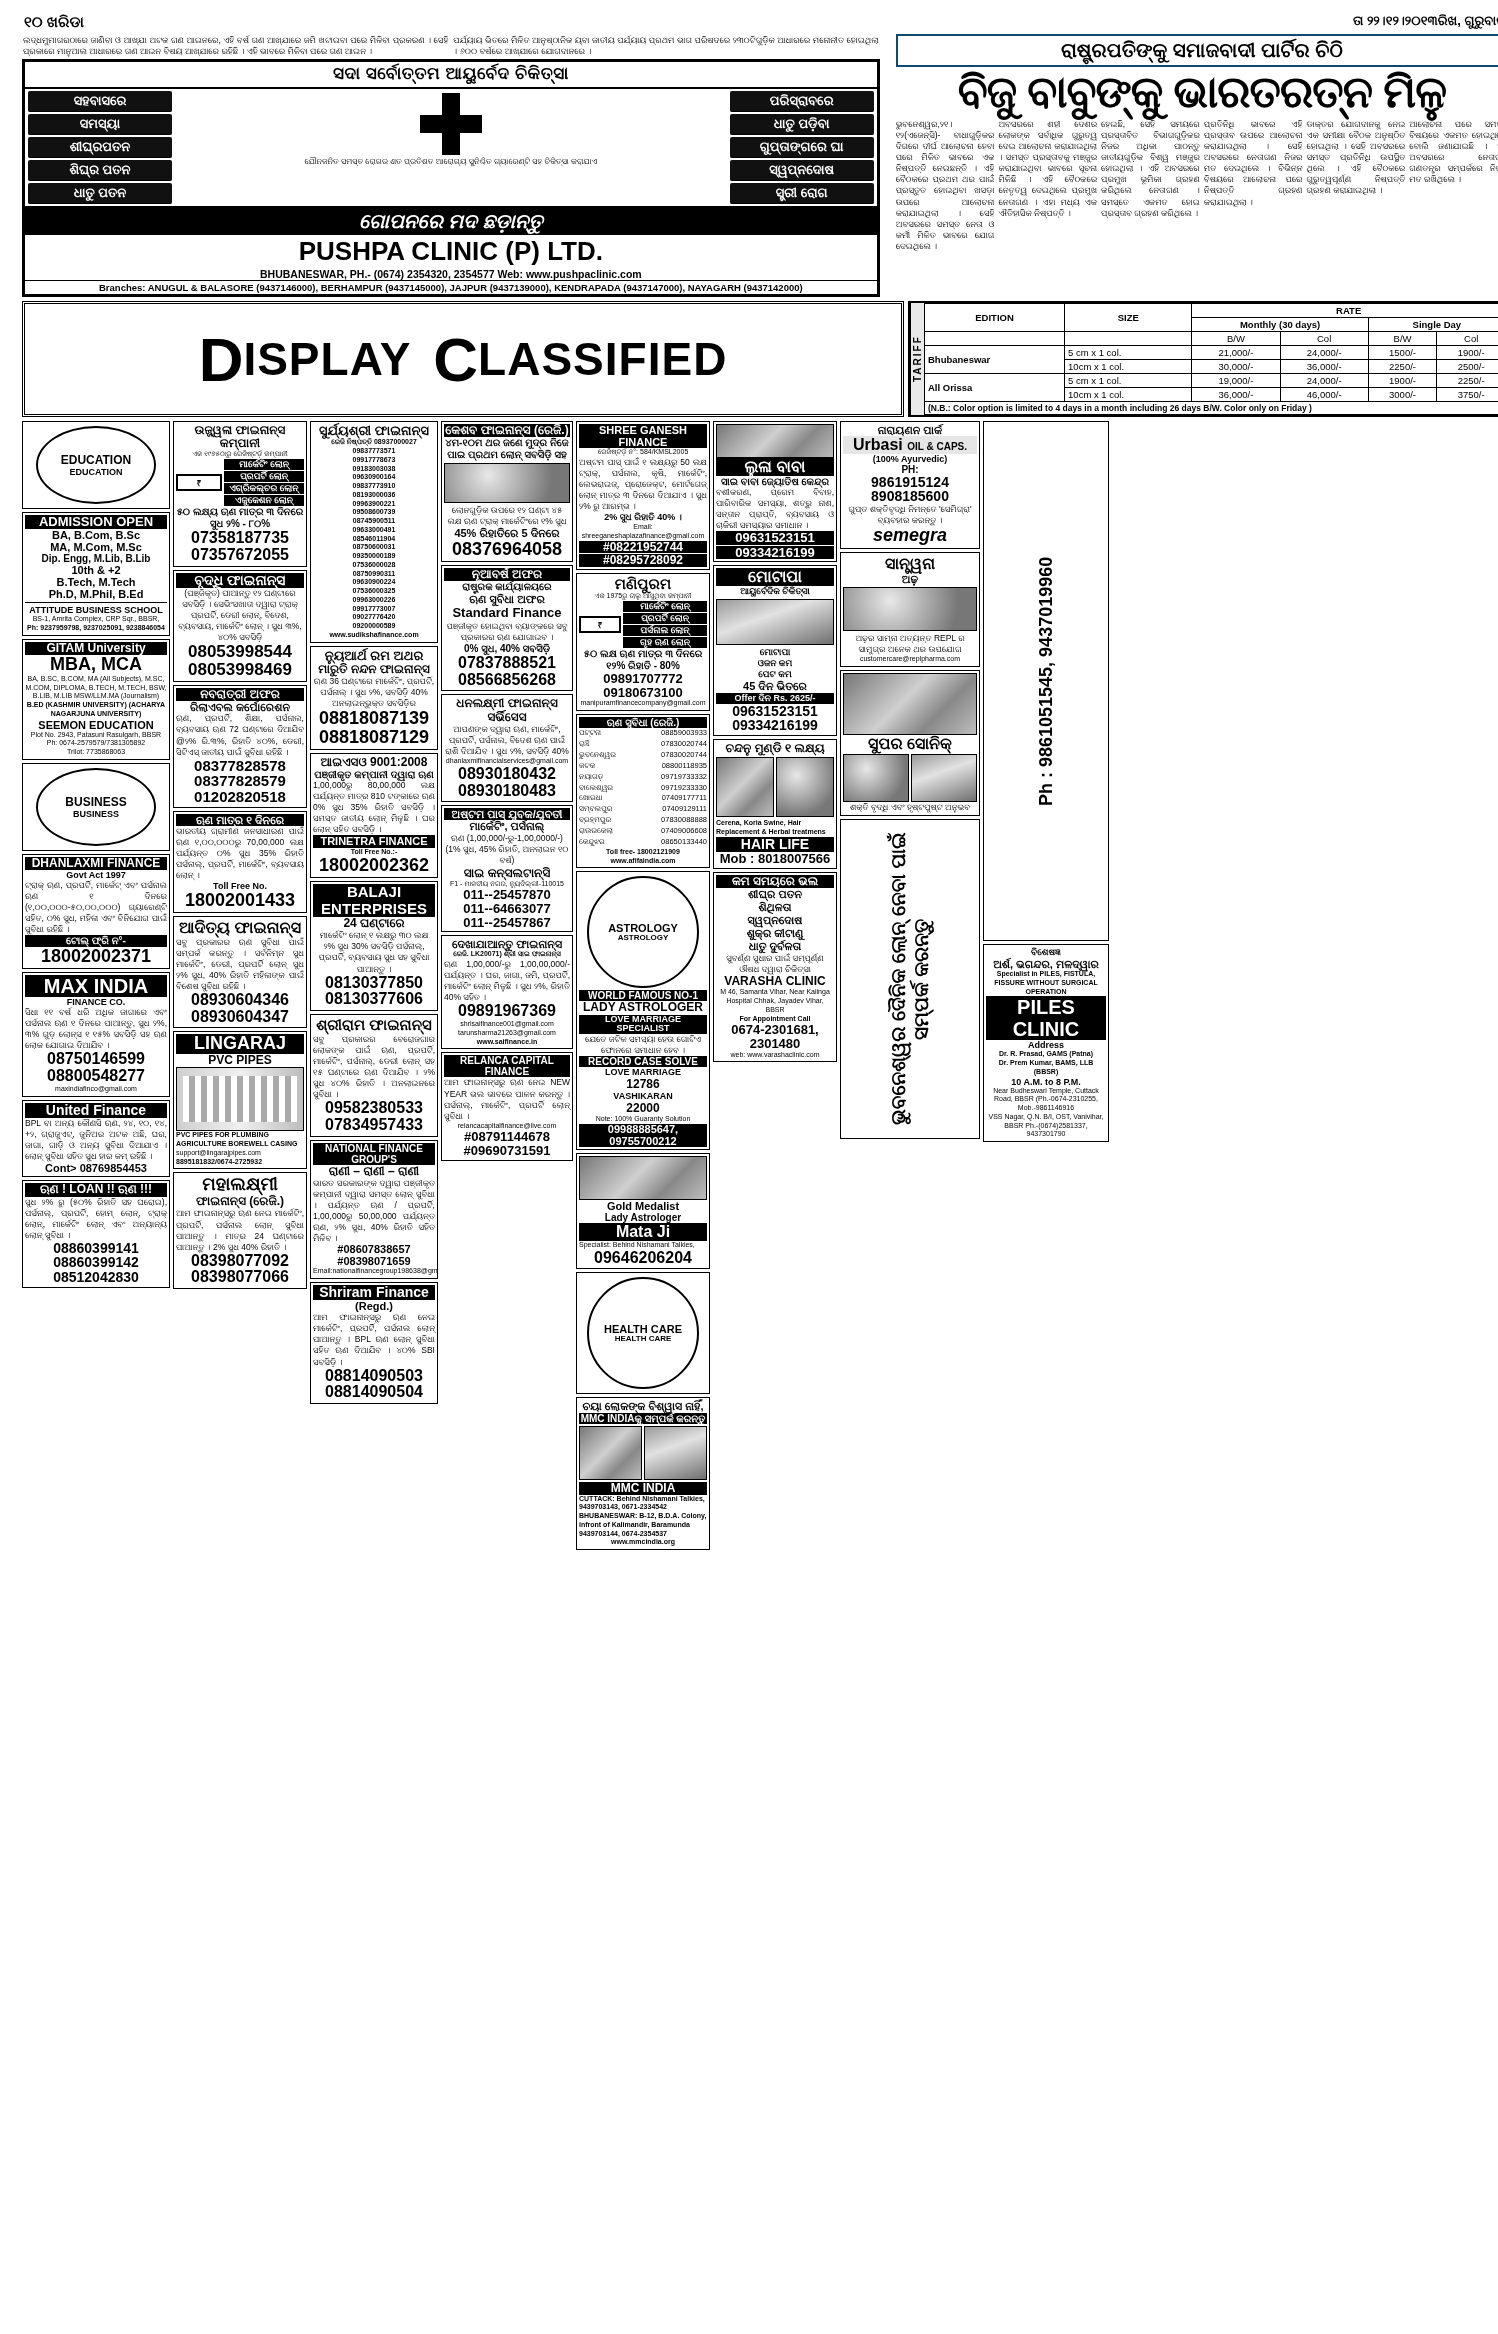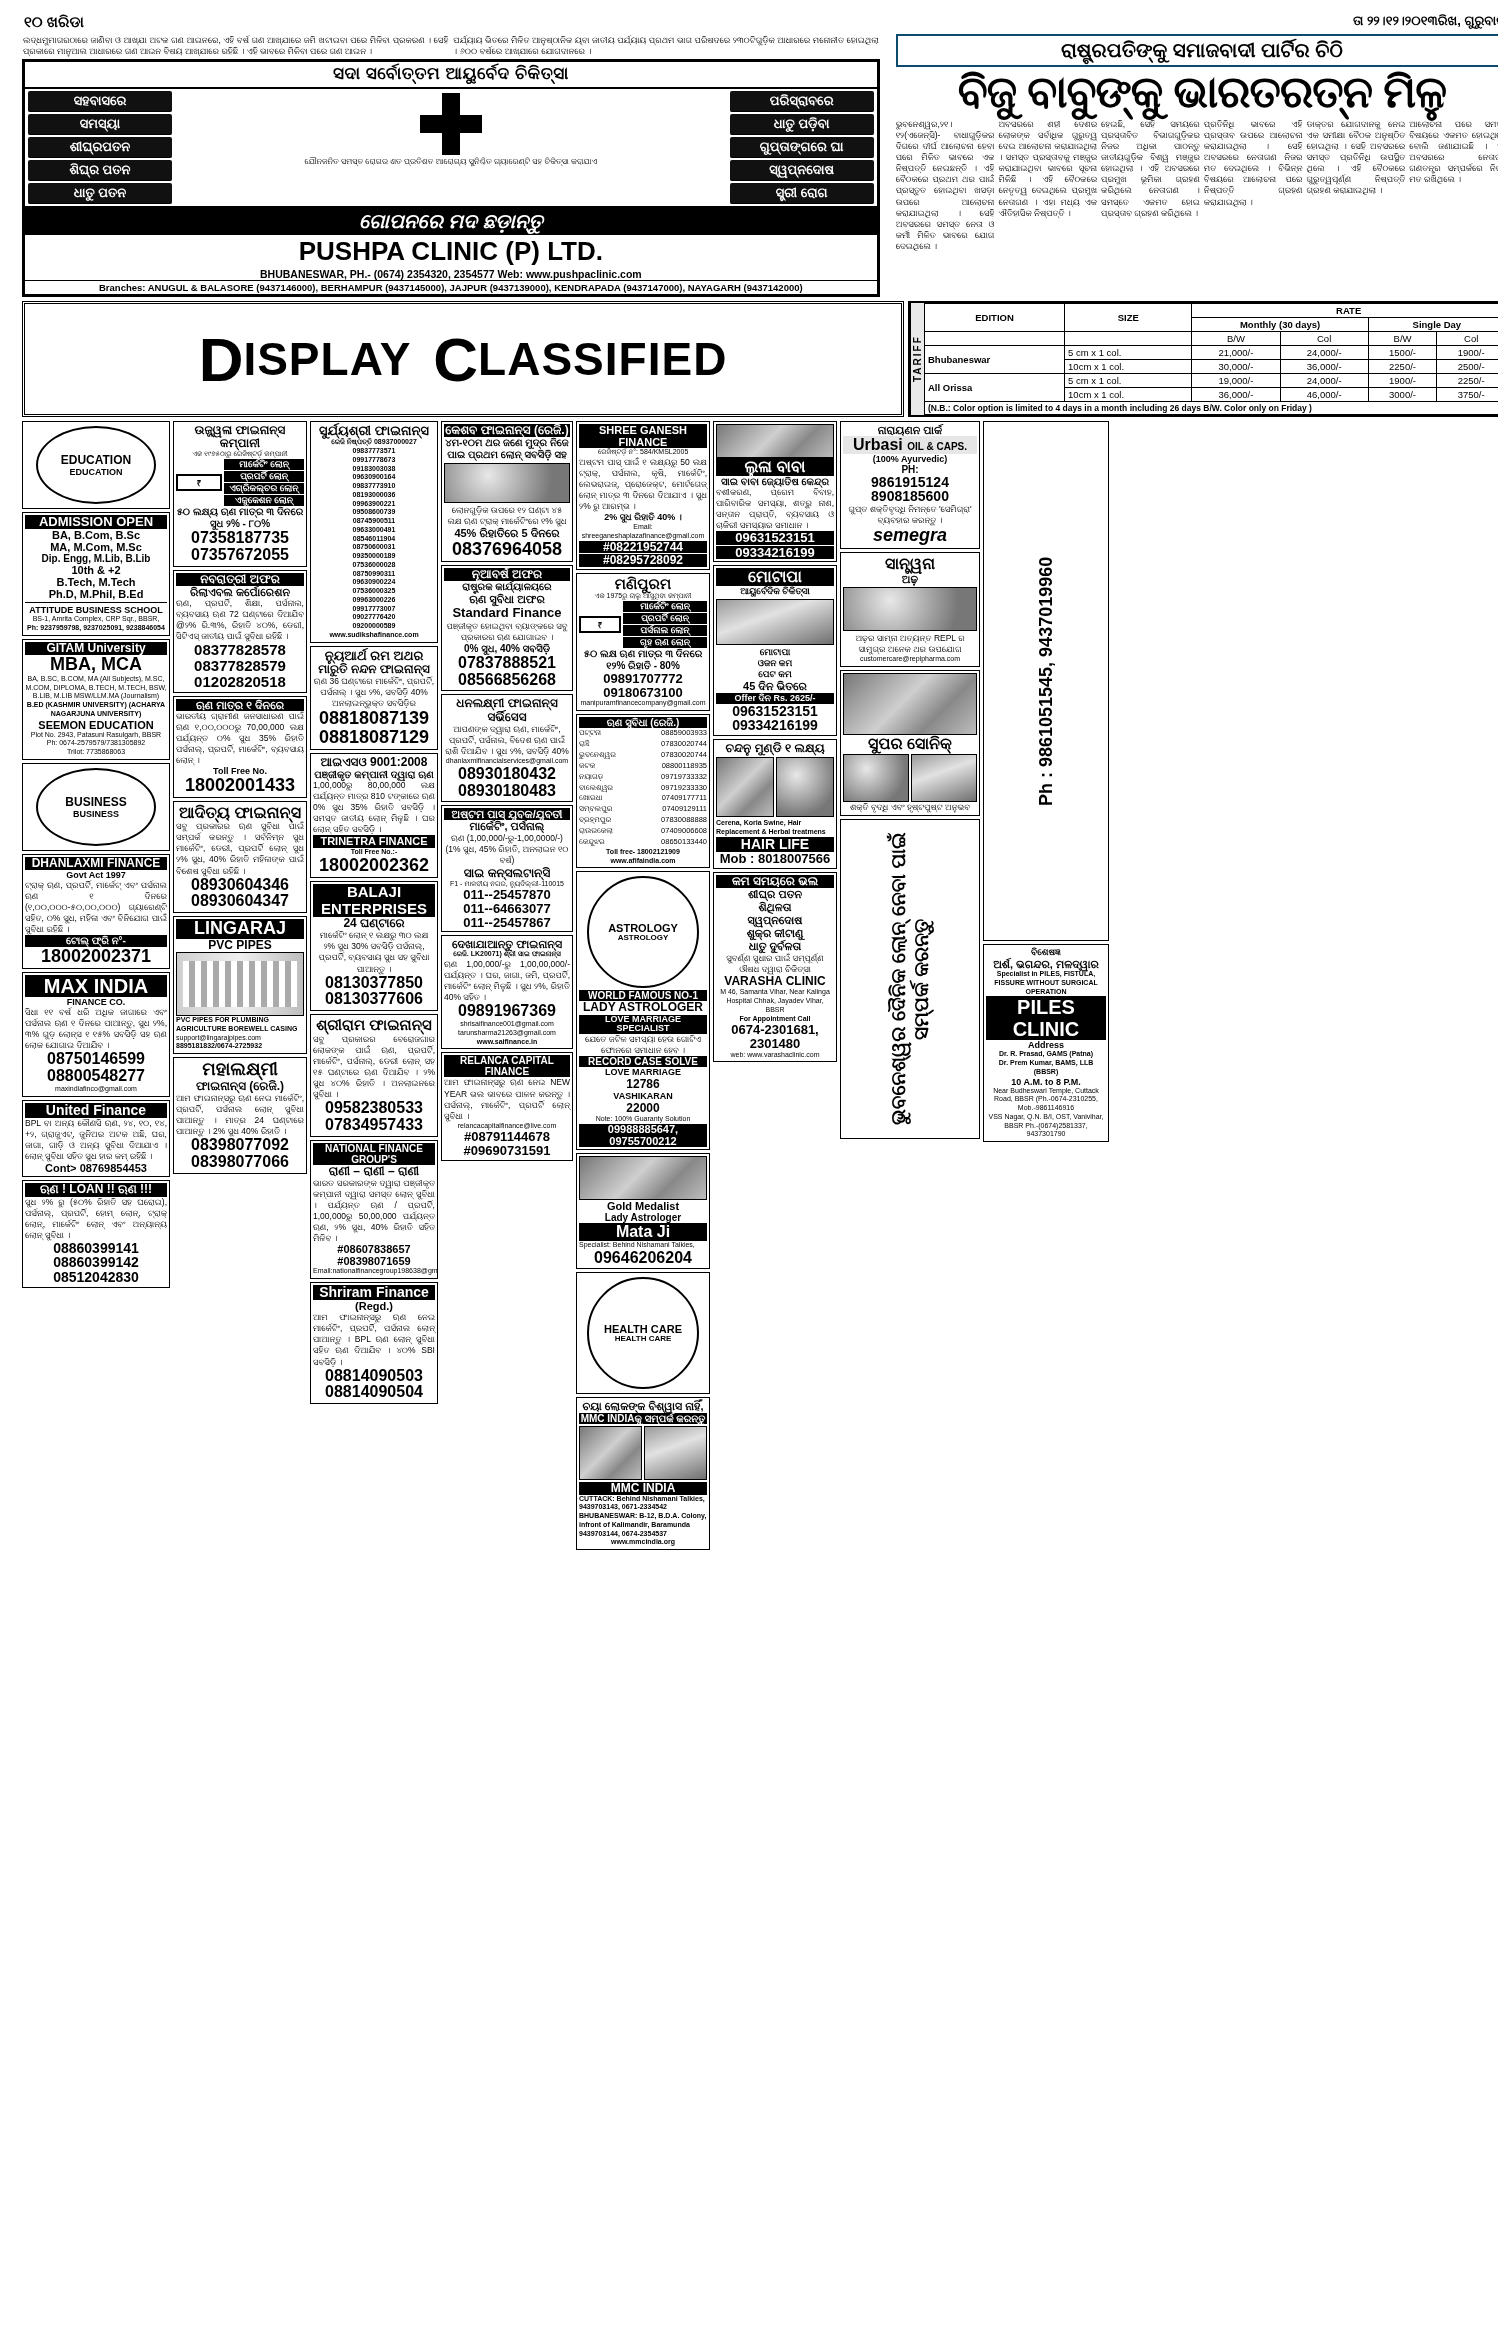--- a/index.html
+++ b/index.html
@@ -361,20 +361,26 @@
             <div class="inv ctr t9 b" style="margin-top:1px">ଏଗ୍ରିକଲ୍ଚର ଲୋନ୍</div>
             <div class="inv ctr t9 b" style="margin-top:1px">ଏଜୁକେଶନ ଲୋନ୍</div>
           </div>
         </div>
         <div class="ctr t10 b">୫୦ ଲକ୍ଷ୍ୟ ଋଣ ମାତ୍ର ୩ ଦିନରେ</div>
         <div class="ctr t10 b">ସୁଧ ୨% - ୮୦%</div>
         <div class="ph t16">07358187735</div>
         <div class="ph t16">07357672055</div>
       </div>
       <div class="cell" style="margin-top:3px">
+        <div class="ttl t14 inv">ବୃଦ୍ଧି ଫାଇନାନ୍ସ</div>
+        <div class="bodyc">(ପଞ୍ଜିକୃତ) ପାଆନ୍ତୁ ୧୨ ଘଣ୍ଟାରେ ସବସିଡ଼ି । ସେଭିଂସଖାତା ଦ୍ୱାରା ଟ୍ରାକ୍ ପ୍ରପର୍ଟି, ଡେରୀ ଲୋନ୍, ବିଦେଶ, ବ୍ୟବସାୟ, ମାର୍କେଟିଂ ଲୋନ୍ । ସୁଧ ୩%, ୪୦% ସବସିଡ଼ି</div>
+        <div class="ph t17" style="font-size:17px">08053998544</div>
+        <div class="ph t17" style="font-size:17px">08053998469</div>
+      </div>
+      <div class="cell" style="margin-top:3px">
         <div class="ttl t12 inv">ନବରାତ୍ରୀ ଅଫର</div>
         <div class="ttl t11">ରିଲାଏବଲ କର୍ପୋରେଶନ</div>
         <div class="body">ଋଣ, ପ୍ରପର୍ଟି, ଶିକ୍ଷା, ପର୍ସନାଲ, ବ୍ୟବସାୟ ଋଣ 72 ଘଣ୍ଟାରେ ଦିଆଯିବ @୨% ରି.୩%, ରିହାତି ୪୦%, ଡେରୀ, ସିଟିଏସ୍ ଜାତୀୟ ପାଇଁ ସୁବିଧା ରହିଛି ।</div>
         <div class="ph t15" style="font-size:15px">08377828578</div>
         <div class="ph t15" style="font-size:15px">08377828579</div>
         <div class="ph t15" style="font-size:15px">01202820518</div>
       </div>
       <div class="cell" style="margin-top:3px">
         <div class="ttl t11 inv">ଋଣ ମାତ୍ର ୧ ଦିନରେ</div>
         <div class="body">ଭାରତୀୟ ଗ୍ରାମୀଣ ଜନସାଧାରଣ ପାଇଁ ଋଣ ୧,୦୦,୦୦୦ରୁ 70,00,000 ଲକ୍ଷ ପର୍ଯ୍ୟନ୍ତ ୦% ସୁଧ 35% ରିହାତି ପର୍ସନାଲ୍, ପ୍ରପର୍ଟି, ମାର୍କେଟିଂ, ବ୍ୟବସାୟ ଲୋନ୍ ।</div>

